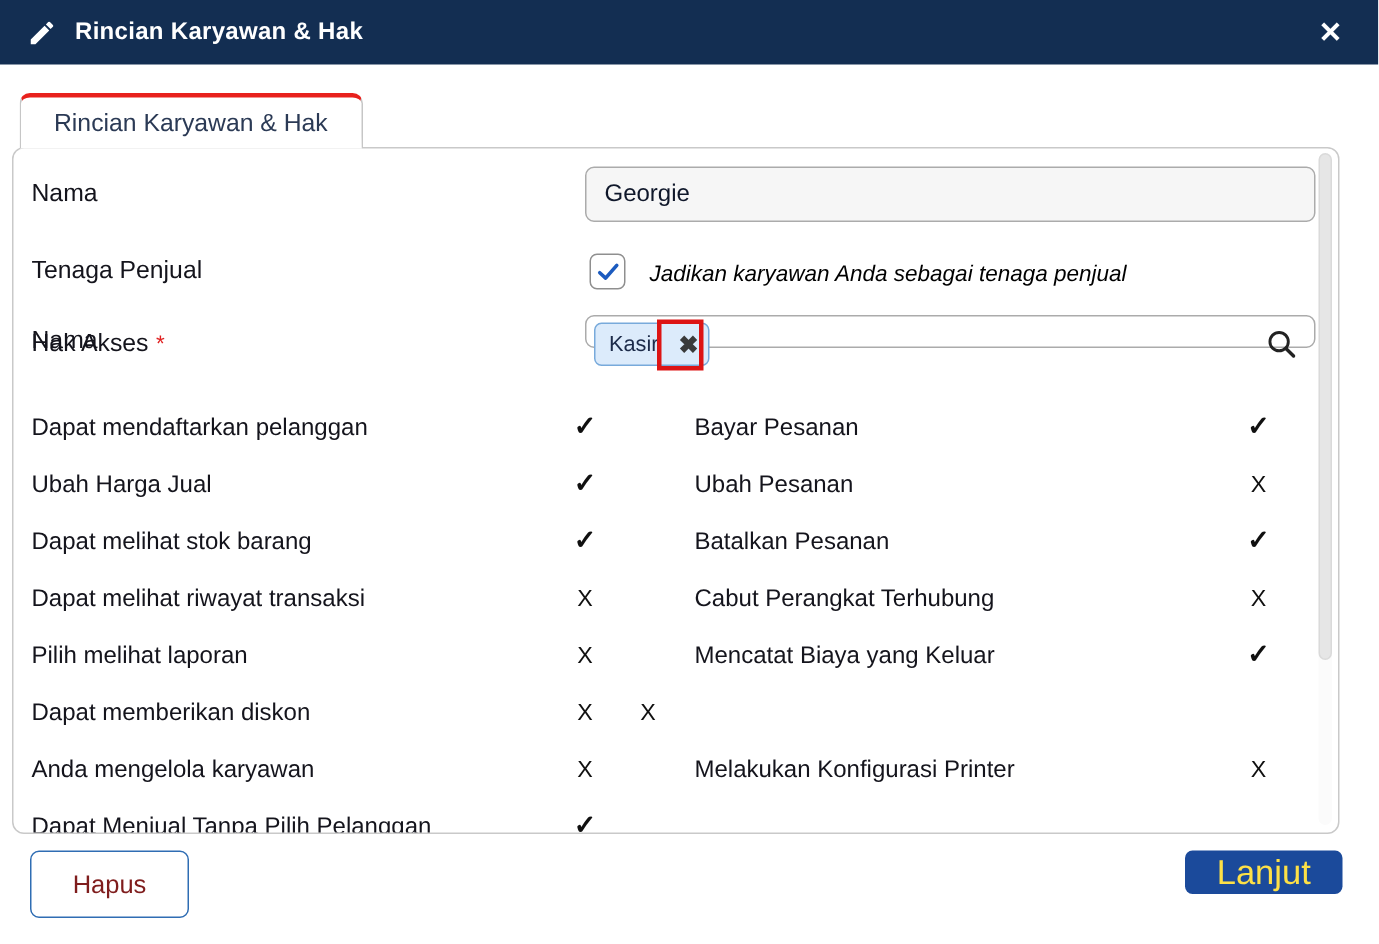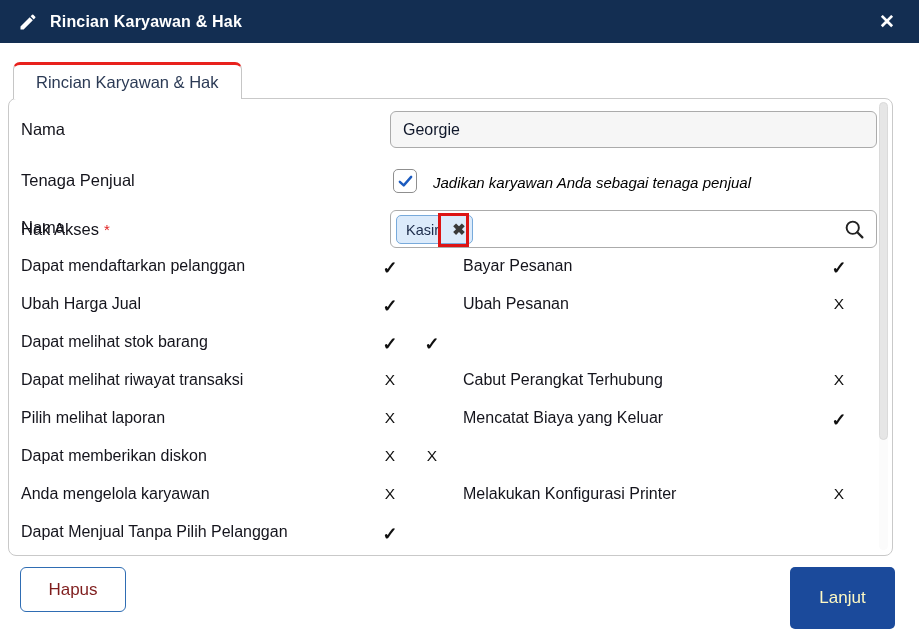--- a/index.html
+++ b/index.html
@@ -29,53 +29,53 @@
 
   .nama-input { position:absolute; left:381px; top:12px; width:487px; height:37px;
     background:#f6f6f6; border:1px solid #ababab; border-radius:6px;
     font-size:16px; color:#0f172a; padding:0 12px; font-family:"Liberation Sans",sans-serif; }
 
   .checkbox { position:absolute; left:384px; top:70px; width:24px; height:24px;
     background:#fff; border:1px solid #8f8f8f; border-radius:5px;
     display:flex; align-items:center; justify-content:center; cursor:pointer; }
   .hint { position:absolute; left:424px; top:75px; font-style:italic; color:#000000; font-size:15px; }
 
-  .hak-input { position:absolute; left:381px; top:111px; width:487px; height:38px;
+  .hak-input { position:absolute; left:381px; top:111px; width:487px; height:22px;
     background:#fff; border:1px solid #ababab; border-radius:6px; }
   .chip { position:absolute; left:5px; top:4px; height:29px; display:flex; align-items:center;
     background:#dcebfb; border:1px solid #78aadb; border-radius:5px; }
   .chip-text { padding:0 7px 0 9px; font-size:14.5px; color:#1c2b4a; }
   .chip-x { width:26px; text-align:center; font-size:16px; font-weight:700; color:#3a3a3a; cursor:pointer; }
   .annotation { position:absolute; left:47px; top:2px; width:31px; height:34px;
     border:3px solid #dd1414; pointer-events:none; z-index:3; }
   .search-icon { position:absolute; right:11px; top:8px; width:21px; height:21px; }
 
   
   .perm-grid { position:absolute; left:0; top:158px; width:885px; }
-  .perm-row { display:flex; align-items:flex-start; height:38px; }
+  .perm-row { display:flex; align-items:flex-end; height:38px; }
   .perm-row .c1 { margin-left:12px; width:348px; }
   .perm-row .c2 { width:42px; text-align:center; }
   .perm-row .c3 { margin-left:52px; width:355px; }
   .perm-row .c4 { width:42px; text-align:center; }
   .perm-label { font-size:16px; color:#14141c; }
   .mark { color:#101010; cursor:pointer; display:inline-block; }
   .mark.allowed { font-weight:700; font-size:18px; }
   .mark.denied { font-weight:400; font-size:15.5px; }
 
   
   .scrollbar { position:absolute; right:4px; top:3px; width:9px; height:448px; background:#fbfbfb; border-radius:5px; }
   .scroll-thumb { position:absolute; left:0; top:0; width:9px; height:338px; background:#e6e6e6; border:1px solid #dadada; border-radius:5px; }
 
   
   .btn-hapus { position:absolute; left:20px; top:567px; width:106px; height:45px;
     background:#fff; border:1px solid #2f6db3; border-radius:6px;
     color:#7f1d1d; font-size:17px; font-family:"Liberation Sans",sans-serif; cursor:pointer; }
-  .btn-lanjut { position:absolute; left:790px; top:567px; width:105px; height:62px;
+  .btn-lanjut { position:absolute; left:790px; top:567px; width:105px; height:29px;
     background:#1b4a9b; border:none; border-radius:5px;
-    color:#fef9c3; font-size:17px; font-family:"Liberation Sans",sans-serif; cursor:pointer; }
+    color:#fde047; font-size:23px; font-family:"Liberation Sans",sans-serif; cursor:pointer; }
 </style>
 </head>
 <body>
 
 <div class="screen">
 
   <div class="modal-header">
     <span class="pencil">
       <svg viewBox="0 0 24 24" width="20" height="20">
           <path fill="#ffffff" d="M3 17.25V21h3.75L17.81 9.94l-3.75-3.75L3 17.25zM20.71 7.04a1 1 0 0 0 0-1.41l-2.34-2.34a1 1 0 0 0-1.41 0l-1.83 1.83 3.75 3.75 1.83-1.83z"></path>
@@ -128,20 +128,21 @@
         </div>
         <div class="perm-row">
           <span class="c1 perm-label">Ubah Harga Jual</span>
           <span class="c2 mark allowed">✓</span>
           <span class="c3 perm-label">Ubah Pesanan</span>
           <span class="c4 mark denied">X</span>
         </div>
         <div class="perm-row">
           <span class="c1 perm-label">Dapat melihat stok barang</span>
           <span class="c2 mark allowed">✓</span>
+          <span class="c3 perm-label">Batalkan Pesanan</span>
           <span class="c4 mark allowed">✓</span>
         </div>
         <div class="perm-row">
           <span class="c1 perm-label">Dapat melihat riwayat transaksi</span>
           <span class="c2 mark denied">X</span>
           <span class="c3 perm-label">Cabut Perangkat Terhubung</span>
           <span class="c4 mark denied">X</span>
         </div>
         <div class="perm-row">
           <span class="c1 perm-label">Pilih melihat laporan</span>

